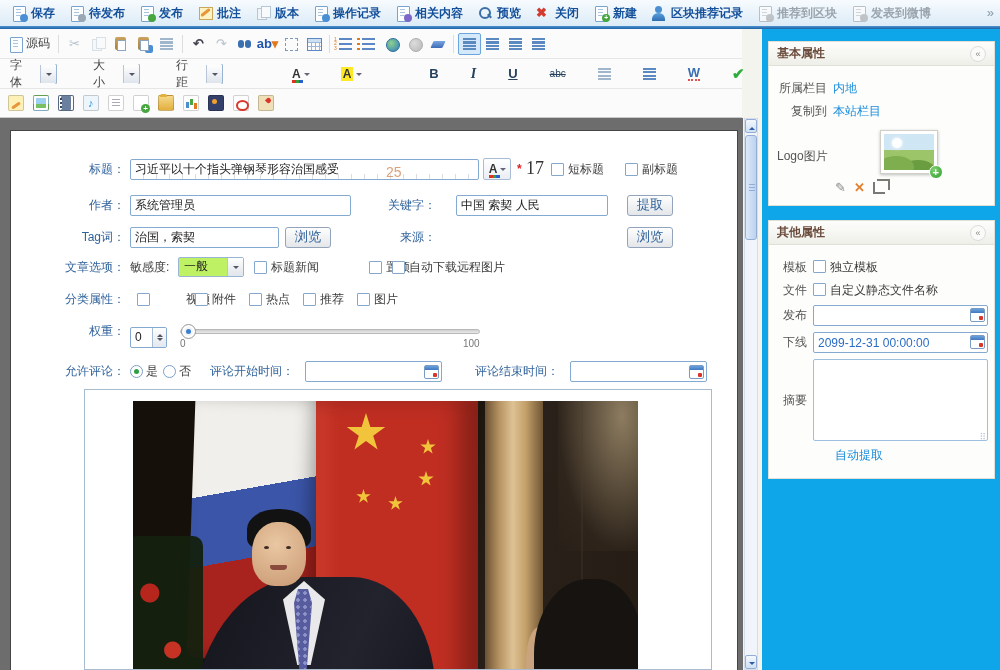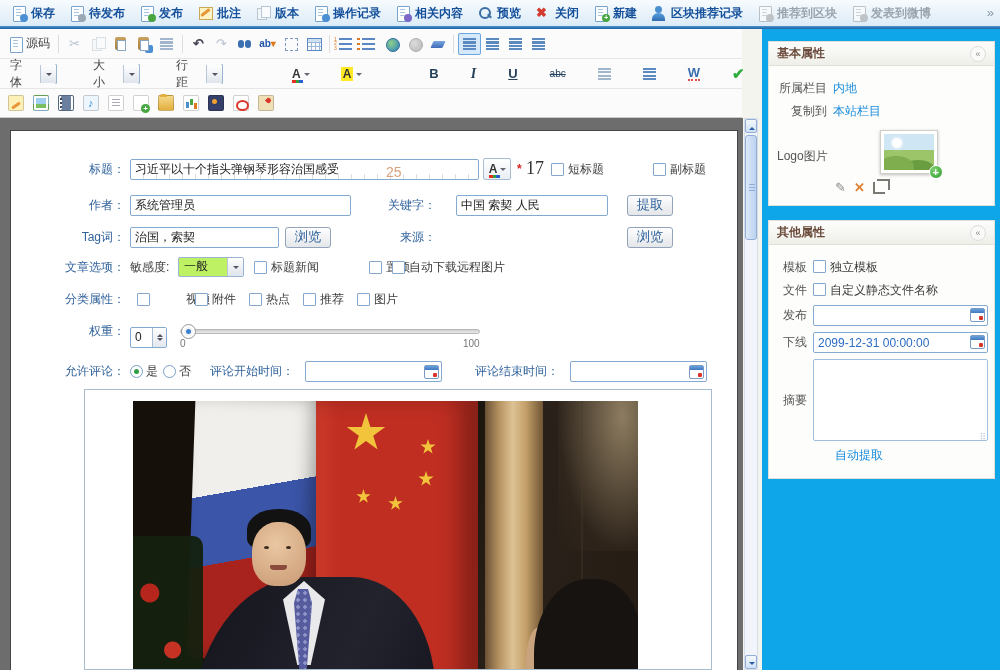--- a/index.html
+++ b/index.html
@@ -39,21 +39,21 @@
   .esep { width:1px; height:18px; background:#ddd; margin:0 4px; }
   .src-label { color:#444; margin-left:2px; font-size:12px; }
   .glyph { font-size:13px; line-height:1; }
   .ico.copy2::before { content:""; position:absolute; left:2px; top:3px; width:8px; height:10px; background:#f2f5f8; border:1px solid #b9c6d3; }
   .ico.copy2::after { content:""; position:absolute; left:6px; top:1px; width:8px; height:10px; background:#f8fafc; border:1px solid #b9c6d3; }
   .ico.clip::before { content:""; position:absolute; left:2px; top:1px; width:11px; height:13px; background:linear-gradient(#caa35e,#a87f3a); border-radius:2px; }
   .ico.clip::after { content:""; position:absolute; left:4px; top:4px; width:7px; height:9px; background:#fff; border:1px solid #8ca6c0; }
   .ico.clip.word .badge { border-radius:2px; }
   .ico.binoc::before { content:""; position:absolute; left:1px; top:4px; width:6px; height:8px; background:#3a6fb0; border-radius:3px; }
   .ico.binoc::after { content:""; position:absolute; left:8px; top:4px; width:6px; height:8px; background:#3a6fb0; border-radius:3px; }
-  .repl { font-size:10px; font-weight:bold; color:#2255aa; }
+  .repl { font-size:13px; font-weight:bold; color:#2255aa; }
   .repl i { color:#e07820; font-style:normal; }
   .ico.selall::before { content:""; position:absolute; left:2px; top:2px; width:11px; height:11px; border:1px dashed #7a9ac0; }
   .ico.tbl::before { content:""; position:absolute; left:1px; top:2px; width:13px; height:11px; border:1px solid #5b87c5; background:linear-gradient(#cfe0f2 0 3px, transparent 3px), repeating-linear-gradient(90deg, transparent 0 3px, #9ab8da 3px 4px), repeating-linear-gradient(transparent 0 3px, #9ab8da 3px 4px); }
   .listico { width:13px; height:12px; background:repeating-linear-gradient(#5b87c5 0 2px, transparent 2px 5px); position:relative; }
   .listico.ol::before { content:"1 2 3"; position:absolute; left:-5px; top:-1px; font-size:5px; color:#e07820; letter-spacing:0; width:4px; line-height:4.5px; }
   .listico.ul::before { content:""; position:absolute; left:-5px; top:0; width:3px; height:2px; background:#e07820; box-shadow:0 5px 0 #e07820, 0 10px 0 #e07820; }
   .ico.globe::before { content:""; position:absolute; left:2px; top:2px; width:12px; height:12px; border-radius:50%; background:radial-gradient(circle at 35% 35%, #8fd08a, #2c7fc0); border:1px solid #2a6a9a; }
   .ico.globe.dim2 { filter:grayscale(1) opacity(.5); }
   .ico.eraser::before { content:""; position:absolute; left:2px; top:5px; width:12px; height:7px; background:linear-gradient(#7aa6e0,#3f6cb8); transform:skewX(-25deg); border-radius:1px; }
   .alignbars { width:13px; height:12px; background:repeating-linear-gradient(#5b8ac0 0 2px, transparent 2px 3.5px); }
@@ -402,21 +402,21 @@
         </div>
       <span class="ebtn" style="position:absolute;left:472px;width:28px;border:1px solid #a8bcd4;background:linear-gradient(#fff,#e9eef5);">
           <span class="acolor">A</span>
         </span>
       <span class="req" style="position:absolute;left:506px;">*</span>
       <span class="charcount" style="position:absolute;left:515px;top:0px;">17</span>
       <label class="cbwrap" style="left:540px;">
           <span class="cbx"></span>
           <span class="cbtext">短标题</span>
         </label>
-      <label class="cbwrap" style="left:614px;margin-left:28px;">
+      <label class="cbwrap" style="left:614px;">
           <span class="cbx"></span>
           <span class="cbtext">副标题</span>
         </label>
     </div>
 
     <div class="frow" style="top:63px">
       <span class="flabel">作者：</span>
       <div class="input-box" style="left:119px;width:221px;">
           <span>系统管理员</span>
         </div>

